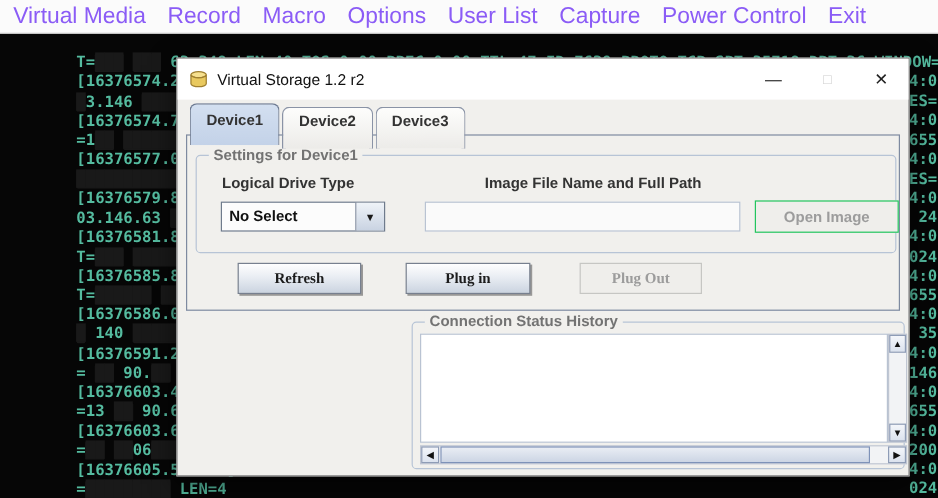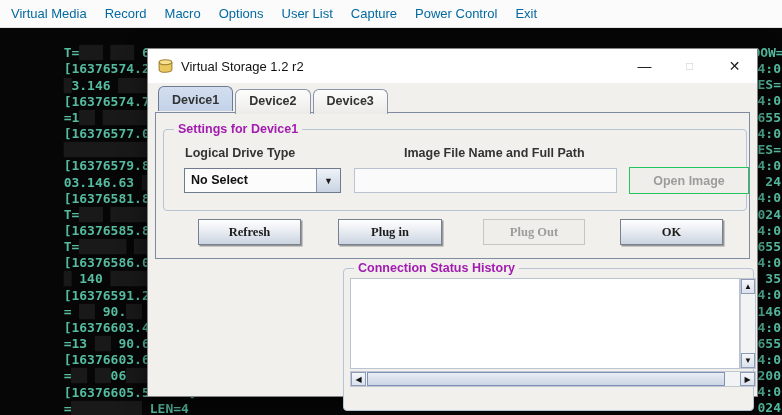--- a/index.html
+++ b/index.html
@@ -8,21 +8,21 @@
     position:relative; width:782px; height:415px; overflow:hidden;
     background:#060606; font-family:"Liberation Sans", sans-serif;
   }
   
   .menubar{
     position:absolute; top:0; left:0; right:0; height:28px; background:#fbfbfb;
     border-bottom:1px solid #e3e3e3; display:flex; align-items:center;
     padding-left:2px; z-index:40;
   }
   .menu-item{
-    font-size:13px; color:#0369a1; padding:0 9px; white-space:nowrap; cursor:default;
+    font-size:19px; color:#8b5cf6; padding:0 9px; white-space:nowrap; cursor:default;
   }
   
   .terminal{
     position:absolute; left:0; top:28px; width:782px; height:387px; z-index:1;
     font-family:"DejaVu Sans Mono", monospace; font-weight:bold; font-size:13px;
     color:#55bca0; padding-top:1px; overflow:hidden;
   }
   .t-line{ position:relative; height:16.17px; line-height:16.3px; white-space:pre; padding-left:1px; }
   .t-right{ position:absolute; right:1px; top:16px; }
   .redact{ color:#191919; background:#191919; border-radius:1px; }
@@ -46,44 +46,44 @@
   
   .tabs{ position:absolute; left:10px; top:40px; display:flex; z-index:3; }
   .tab{
     font-weight:bold; font-size:12.5px; color:#333;
     padding:4px 13px 3px; margin-right:2px;
     border:1px solid #8a93a6; border-bottom:none; border-radius:6px 6px 0 0;
     background:linear-gradient(#fdfdfc,#ecebe8); cursor:default;
   }
   .tab.selected{
     background:linear-gradient(#d3dff0,#c3d2e8);
-    position:relative; top:-3px; padding-top:6px; padding-bottom:4px;
+    position:relative; top:-3px; padding-top:6px; padding-bottom:14px;
     border-color:#6d7a92;
   }
   
   .panel{
     position:absolute; left:7px; top:63px; width:595px; height:147px;
     border:1px solid #7e8aa0; background:#f1f0ed; z-index:2;
   }
   .groupbox{
     position:absolute; border:1px solid #b7c4d6; border-radius:4px;
   }
   .group-title{
     position:absolute; top:-8px; left:10px; background:#f1f0ed; padding:0 4px;
-    font-weight:bold; font-size:12.5px; color:#a21caf; white-space:nowrap;
+    font-weight:bold; font-size:12.5px; color:#737373; white-space:nowrap;
   }
   .settings-group{ left:7px; top:16px; width:584px; height:82px; }
   .field-label{
     position:absolute; font-weight:bold; font-size:12.5px; color:#333; white-space:nowrap;
   }
   .lbl-drive{ left:21px; top:16px; }
   .lbl-image{ left:240px; top:16px; }
   
   .combo{
-    position:absolute; left:20px; top:38px; width:157px; height:25px;
+    position:absolute; left:20px; top:38px; width:137px; height:25px;
     border:1px solid #6f7b8c; display:flex; background:#fcfcfc; cursor:default;
   }
   .combo-text{ flex:1; font-weight:bold; font-size:12.5px; color:#111; padding:4px 0 0 6px; }
   .combo-arrow{
     width:24px; border-left:1px solid #8a95a6;
     background:linear-gradient(#eff3f8,#c9d3e2);
     display:flex; align-items:center; justify-content:center;
     font-size:9px; color:#1a1a1a;
   }
   
@@ -107,21 +107,21 @@
     background:#efeeeb; border:1px solid #22c55e; cursor:default;
   }
   .btn.disabled{
     background:#efeeeb; color:#9c9c9c; border:1px solid #c6c6c3; box-shadow:none;
   }
   .btn-refresh{ left:42px;  width:103px; }
   .btn-plugin{  left:182px; width:104px; }
   .btn-plugout{ left:327px; width:102px; }
   .btn-ok{      left:464px; width:103px; }
   
-  .history-group{ left:195px; top:219px; width:411px; height:143px; background:#f1f0ed;text-align:right; }
+  .history-group{ left:195px; top:219px; width:411px; height:123px; background:#f1f0ed;text-align:right; }
   .history-view{
     position:absolute; left:6px; top:9px; width:390px; height:91px;
     background:#ffffff; border:1px solid #b9c3d2;
   }
   .sb-btn{
     position:absolute; background:linear-gradient(#f4f6fa,#dbe2ee);
     border:1px solid #8e9cb6; display:flex; align-items:center; justify-content:center;
     font-size:8px; color:#111; cursor:default;
   }
   .vsb{ position:absolute; left:396px; top:9px; width:16px; height:91px; background:#f2f3f5; border:1px solid #c0c6d2; }
@@ -310,21 +310,20 @@
         </div>
 
         <input class="path-field" type="text" value="" style="">
 
         <button class="btn-open">Open Image</button>
       </div>
 
       <button class="btn btn-refresh">Refresh</button>
       <button class="btn btn-plugout disabled">Plug Out</button>
       <button class="btn btn-plugin">Plug in</button>
-      <button class="btn btn-ok">OK</button>
     </div>
 
     <div class="groupbox history-group">
       <span class="group-title">Connection Status History</span>
 
       <div class="history-view"></div>
 
       <div class="vsb">
         <div class="sb-btn vsb-up">▲</div>
         <div class="sb-btn vsb-down">▼</div>

